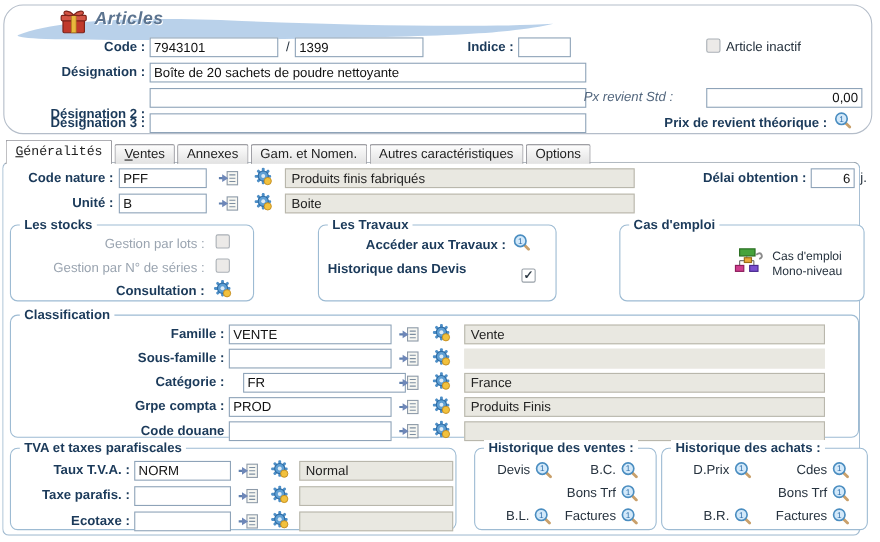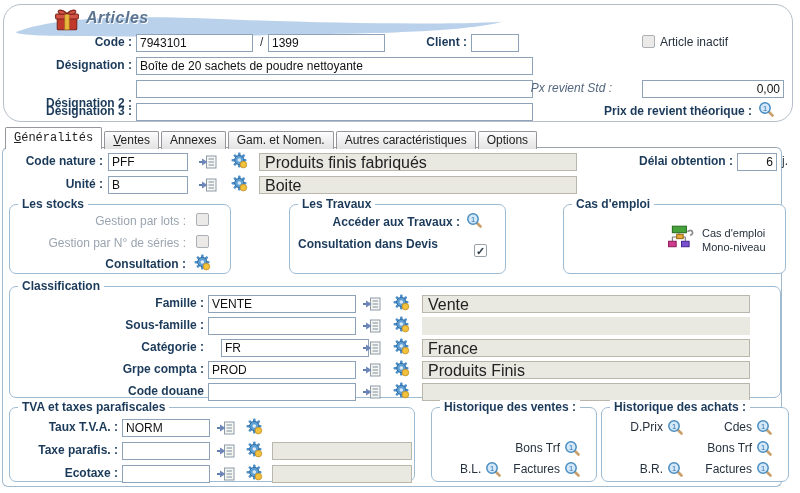--- a/index.html
+++ b/index.html
@@ -16,21 +16,21 @@
 
   .lbl { position:absolute; font-size:12px; font-weight:bold; color:#1b3a5a; text-align:right; white-space:nowrap; line-height:13px; }
   .lbl.gray { color:#9aa4b0; font-weight:normal; }
   .lbl.it { font-style:italic; font-weight:normal; color:#53677e; }
   .lbl.l { text-align:left; }
   .txt { position:absolute; font-size:12px; color:#26323e; white-space:nowrap; line-height:13px; }
   .txt.sm { font-size:11px; }
 
   .inp { position:absolute; height:18px; border:1px solid #8ea3b8; background:#fff; font-family:"Liberation Sans", sans-serif; font-size:12px; color:#111; padding:0 3px; border-radius:0; }
   .inp.right { text-align:right; }
-  .ro { position:absolute; height:18px; line-height:17px; background:#e9e8e1; border:1px solid #b9b7ac; font-size:16px; color:#222; padding:0 5px; overflow:hidden; white-space:nowrap; }
+  .ro { position:absolute; height:18px; line-height:17px; background:#e9e8e1; border:1px solid #b9b7ac; font-size:12px; color:#222; padding:0 5px; overflow:hidden; white-space:nowrap; }
   .ro.flat { border-color:#e9e8e1; }
 
   .grp { position:absolute; border:1px solid #9dbbd3; border-radius:7px; background:#fff; }
   .legend { position:absolute; top:-8px; left:8px; background:#fff; padding:0 4px; font-size:12px; font-weight:bold; color:#1b3a5a; white-space:nowrap; line-height:14px; }
 
   .cb { position:absolute; width:13px; height:13px; border:1px solid #98a0a8; background:#fff; border-radius:2px; }
   .cb.dim { background:#eceae8; border-color:#aab0b6; }
   .cb.checked::after { content:"\2713"; display:block; font-size:11px; line-height:12px; text-align:center; color:#2f3b46; font-weight:bold; }
 
   .tabbar { position:absolute; left:5px; top:127px; display:flex; align-items:flex-end; z-index:3; }
@@ -104,21 +104,21 @@
     </svg>
     <svg class="gift">
         <use href="#sym-gift"></use>
       </svg>
     <div class="title">Articles</div>
 
     <div class="lbl" style="left:20px;top:31px;width:108px">Code :</div>
     <input class="inp" style="left: 132px; top: 29px; width: 117px;" value="7943101">
     <div class="txt" style="left:256px;top:31px">/</div>
     <input class="inp" style="left: 264px; top: 29px; width: 117px;" value="1399">
-    <div class="lbl" style="left:385px;top:31px;width:78px">Client :</div>
+    <div class="lbl" style="left:385px;top:31px;width:78px">Indice :</div>
     <input class="inp" style="left: 467px; top: 29px; width: 48px;" value="">
     <span class="cb dim" style="left:638px;top:30px"></span>
     <div class="txt" style="left:656px;top:31px">Article inactif</div>
 
     <div class="lbl" style="left:0px;top:54px;width:128px">Désignation :</div>
     <input class="inp" style="left: 132px; top: 52px; width: 397px;" value="Boîte de 20 sachets de poudre nettoyante">
 
     <div class="lbl" style="left:0px;top:92px;width:128px">Désignation 2 :</div>
     <input class="inp" style="left: 132px; top: 75px; width: 397px;" value="">
     <div class="lbl it" style="left:440px;top:77px;width:168px">Px revient Std :</div>
@@ -177,21 +177,21 @@
           <use href="#sym-gear"></use>
         </svg>
     </div>
 
     <div class="grp" style="left:286px;top:56px;width:217px;height:70px">
       <div class="legend">Les Travaux</div>
       <div class="lbl" style="left:10px;top:11px;width:160px">Accéder aux Travaux :</div>
       <svg class="ic ic-mag" style="left:176px;top:7px">
           <use href="#sym-mag"></use>
         </svg>
-      <div class="lbl l" style="left:8px;top:33px;width:170px">Consultation dans Devis</div>
+      <div class="lbl l" style="left:8px;top:33px;width:170px">Historique dans Devis</div>
       <span class="cb checked" style="left:184px;top:39px"></span>
     </div>
 
     <div class="grp" style="left:560px;top:56px;width:223px;height:70px">
       <div class="legend">Cas d'emploi</div>
       <svg class="ic ic-hier" style="left:103px;top:20px">
           <use href="#sym-hier"></use>
         </svg>
       <div class="txt sm" style="left:138px;top:22px">Cas d'emploi</div>
       <div class="txt sm" style="left:138px;top:36px">Mono-niveau</div>
@@ -255,20 +255,21 @@
       <div class="legend">TVA et taxes parafiscales</div>
 
       <div class="lbl" style="left:0px;top:13px;width:108px">Taux T.V.A. :</div>
       <input class="inp" style="left: 112px; top: 11px; width: 88px;" value="NORM">
       <svg class="ic ic-lookup" style="left:206px;top:13px">
           <use href="#sym-lookup"></use>
         </svg>
       <svg class="ic ic-gear" style="left:236px;top:10px">
           <use href="#sym-gear"></use>
         </svg>
+      <div class="ro" style="left:262px;top:11px;width:140px">Normal</div>
 
       <div class="lbl" style="left:0px;top:36px;width:108px">Taxe parafis. :</div>
       <input class="inp" style="left: 112px; top: 34px; width: 88px;" value="">
       <svg class="ic ic-lookup" style="left:206px;top:36px">
           <use href="#sym-lookup"></use>
         </svg>
       <svg class="ic ic-gear" style="left:236px;top:33px">
           <use href="#sym-gear"></use>
         </svg>
       <div class="ro" style="left:262px;top:34px;width:140px"></div>
@@ -279,20 +280,34 @@
           <use href="#sym-lookup"></use>
         </svg>
       <svg class="ic ic-gear" style="left:236px;top:56px">
           <use href="#sym-gear"></use>
         </svg>
       <div class="ro" style="left:262px;top:57px;width:140px"></div>
     </div>
 
     <div class="grp" style="left:428px;top:259px;width:166px;height:75px">
       <div class="legend">Historique des ventes :</div>
+      <div class="hrow" style="top:10px">
+        <div class="hcell">
+            <span>Devis</span>
+            <svg class="icm">
+              <use href="#sym-mag"></use>
+            </svg>
+          </div>
+        <div class="hcell">
+            <span>B.C.</span>
+            <svg class="icm">
+              <use href="#sym-mag"></use>
+            </svg>
+          </div>
+      </div>
       <div class="hrow" style="top:31px">
         <div class="hcell"></div>
         <div class="hcell">
             <span>Bons Trf</span>
             <svg class="icm">
               <use href="#sym-mag"></use>
             </svg>
           </div>
       </div>
       <div class="hrow" style="top:52px">

